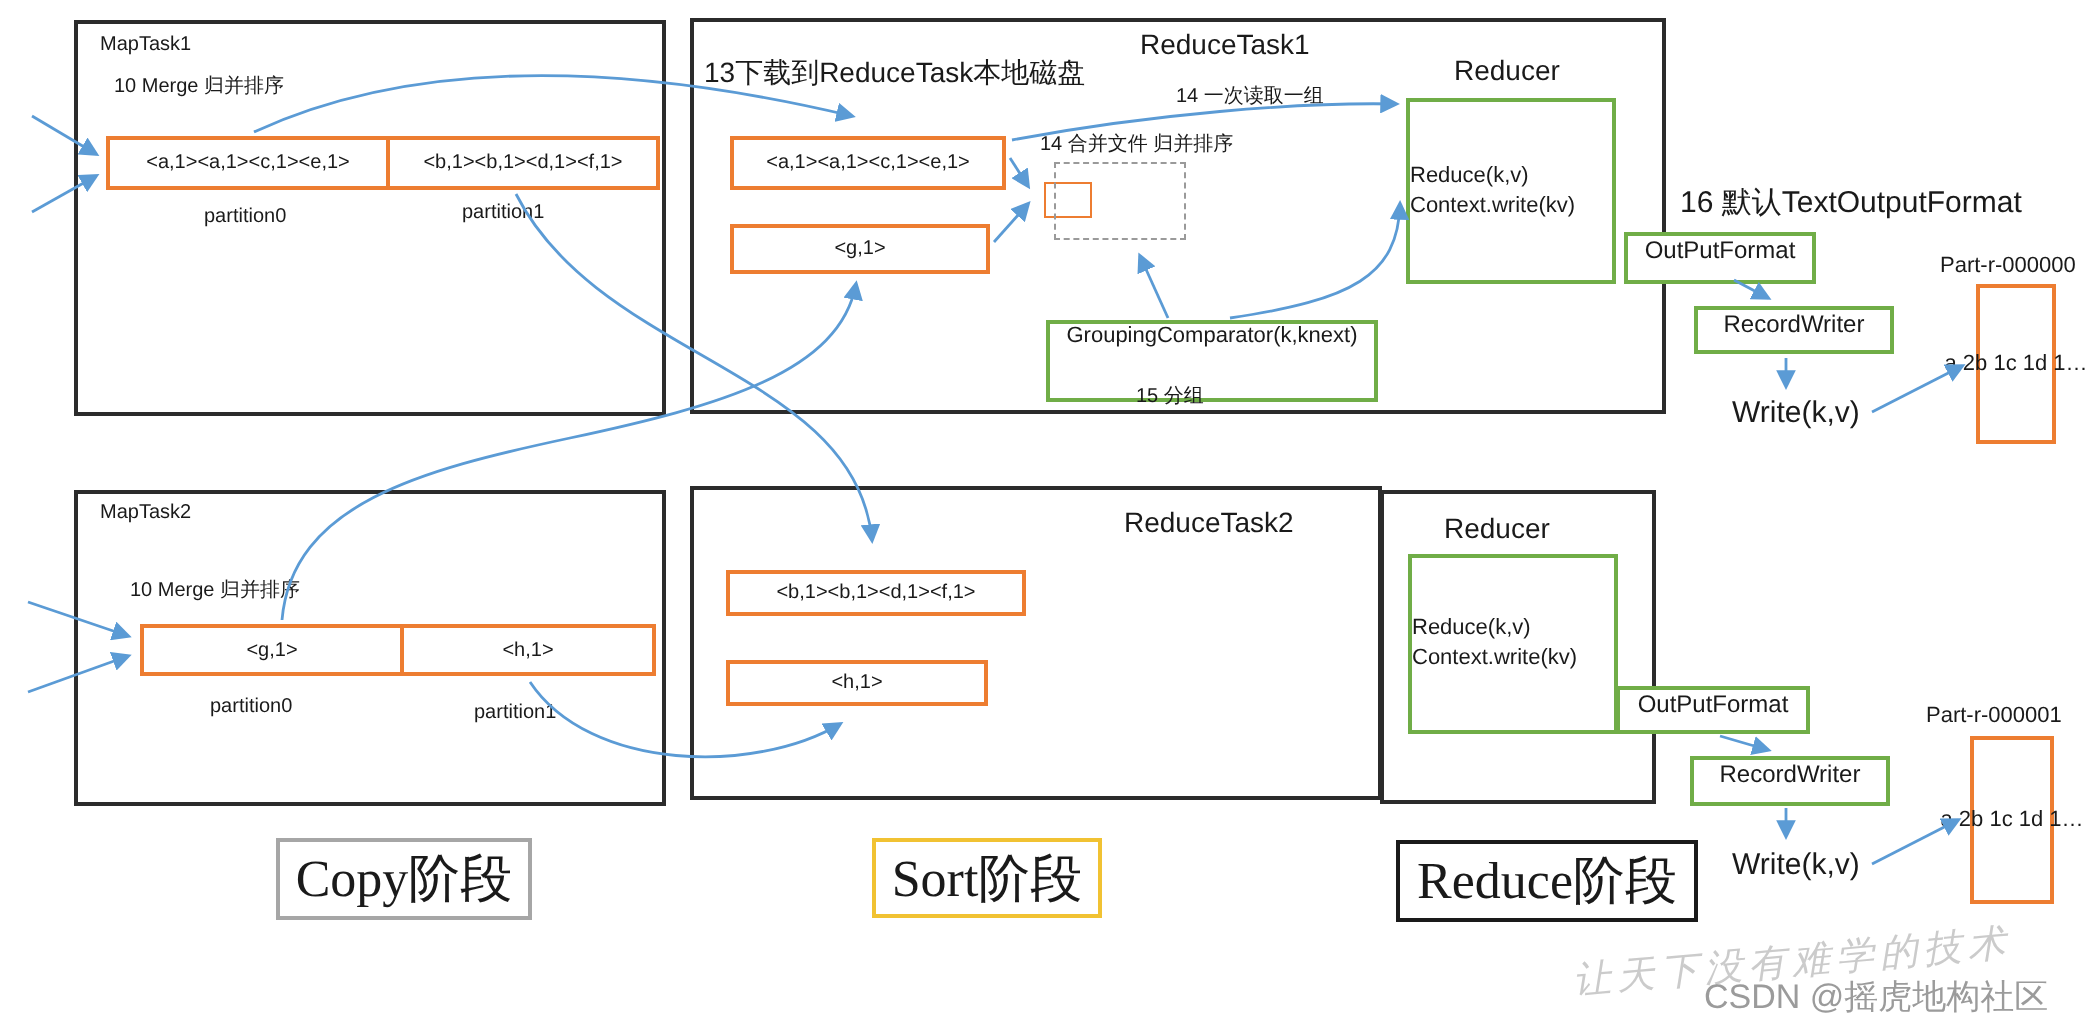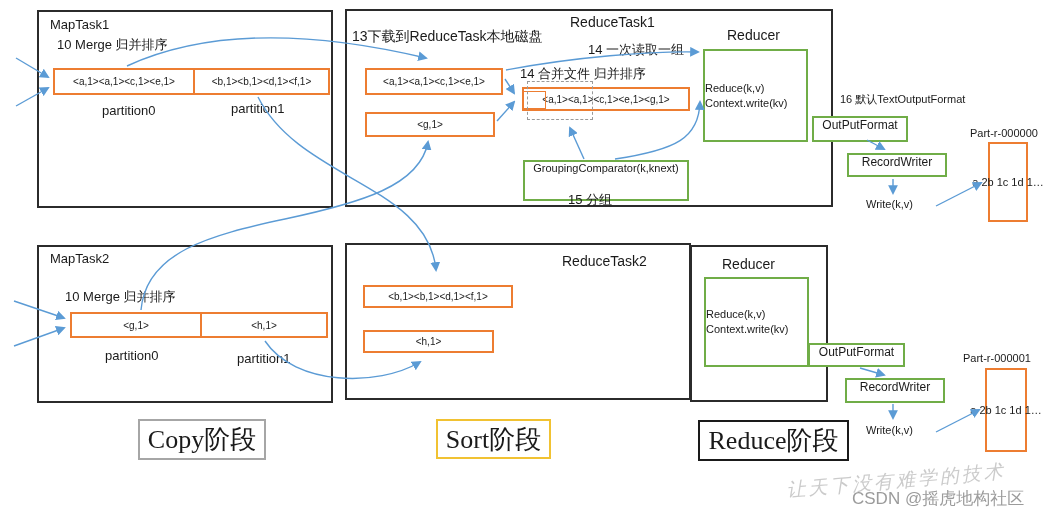--- a/index.html
+++ b/index.html
@@ -4,23 +4,23 @@
 <style>
   html,body{margin:0;padding:0;background:#fff;}
   #stage{position:relative;width:1047px;height:516px;background:#fff;overflow:hidden;
          font-family:"Liberation Sans",sans-serif;color:#1a1a1a;}
   .box{position:absolute;box-sizing:border-box;background:#fff;}
   .bk{border:2px solid #2b2b2b;}
   .or{border:2px solid #ED7D31;display:flex;align-items:center;justify-content:center;
       font-size:10px;white-space:nowrap;}
   .gr{border:2px solid #70AD47;display:flex;align-items:flex-start;justify-content:center;
       font-size:12px;white-space:nowrap;}
-  .lbl{position:absolute;white-space:nowrap;font-size:13px;}
+  .lbl{position:absolute;white-space:nowrap;font-size:10px;}
   .f14{font-size:14px;}
-  .f15{font-size:11px;}
+  .f15{font-size:15px;}
   .f11{font-size:11px;}
   .prow{position:absolute;box-sizing:border-box;border:2px solid #ED7D31;display:flex;background:#fff;}
   .pcell{display:flex;align-items:center;justify-content:center;font-size:10px;white-space:nowrap;box-sizing:border-box;}
   .pcell.first{border-right:2px solid #ED7D31;}
   .gbig{flex-direction:column;font-size:11px;line-height:15px;text-align:center;}
   .filebox{flex-direction:row;font-size:11px;line-height:15px;}
   .dash-gray{position:absolute;box-sizing:border-box;border:1px dashed #9a9a9a;background:transparent;}
   .dash-or{position:absolute;box-sizing:border-box;border:1.5px solid #ED7D31;background:transparent;}
   .stagebox{position:absolute;box-sizing:border-box;background:#fff;display:flex;align-items:center;
             justify-content:center;font-family:"Liberation Serif",serif;font-size:26px;}
@@ -53,21 +53,20 @@
   </div>
   <div class="lbl" style="left:105px;top:348px;">partition0</div>
   <div class="lbl" style="left:237px;top:351px;">partition1</div>
 
   <div class="box bk" style="left:345px;top:9px;width:488px;height:198px;"></div>
   <div class="lbl f14" style="left:352px;top:28px;">13下载到ReduceTask本地磁盘</div>
   <div class="lbl f14" style="left:570px;top:14px;">ReduceTask1</div>
   <div class="lbl" style="left:588px;top:41px;">14 一次读取一组</div>
   <div class="box or" style="left:365px;top:68px;width:138px;height:27px;">&lt;a,1&gt;&lt;a,1&gt;&lt;c,1&gt;&lt;e,1&gt;</div>
   <div class="lbl" style="left:520px;top:65px;">14 合并文件 归并排序</div>
-  <div class="box or" style="left:522px;top:87px;width:168px;height:24px;">&lt;a,1&gt;&lt;a,1&gt;&lt;c,1&gt;&lt;e,1&gt;&lt;g,1&gt;</div>
   <div class="dash-or" style="left:522px;top:91px;width:24px;height:18px;"></div>
   <div class="dash-gray" style="left:527px;top:81px;width:66px;height:39px;"></div>
   <div class="box or" style="left:365px;top:112px;width:130px;height:25px;">&lt;g,1&gt;</div>
   <div class="box gr f11" style="left:523px;top:160px;width:166px;height:41px;">GroupingComparator(k,knext)</div>
   <div class="lbl" style="left:568px;top:191px;">15 分组</div>
 
   <div class="lbl f14" style="left:727px;top:27px;">Reducer</div>
   <div class="box gr gbig" style="left:703px;top:49px;width:105px;height:93px;">
     <div>Reduce(k,v)</div>
     <div>Context.write(kv)</div>

